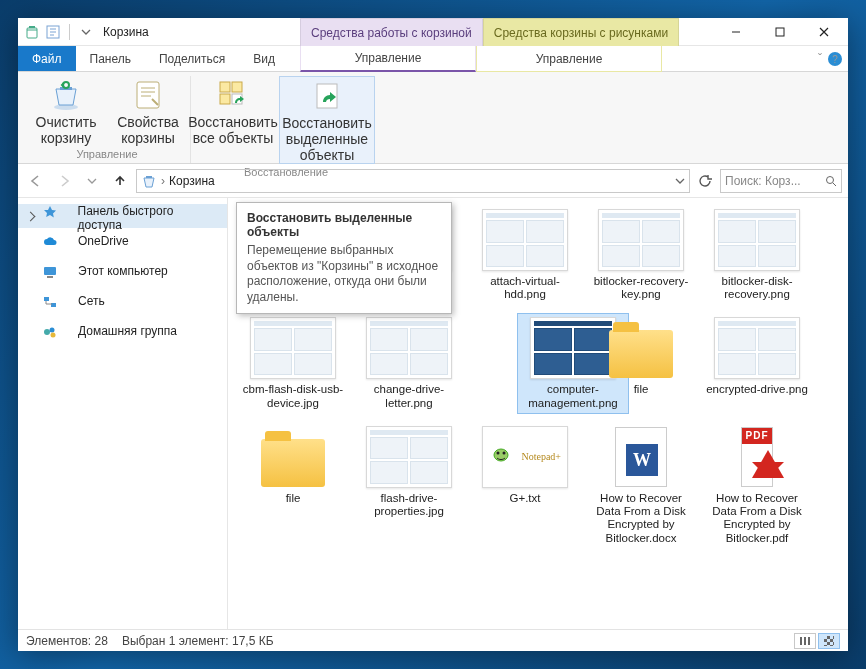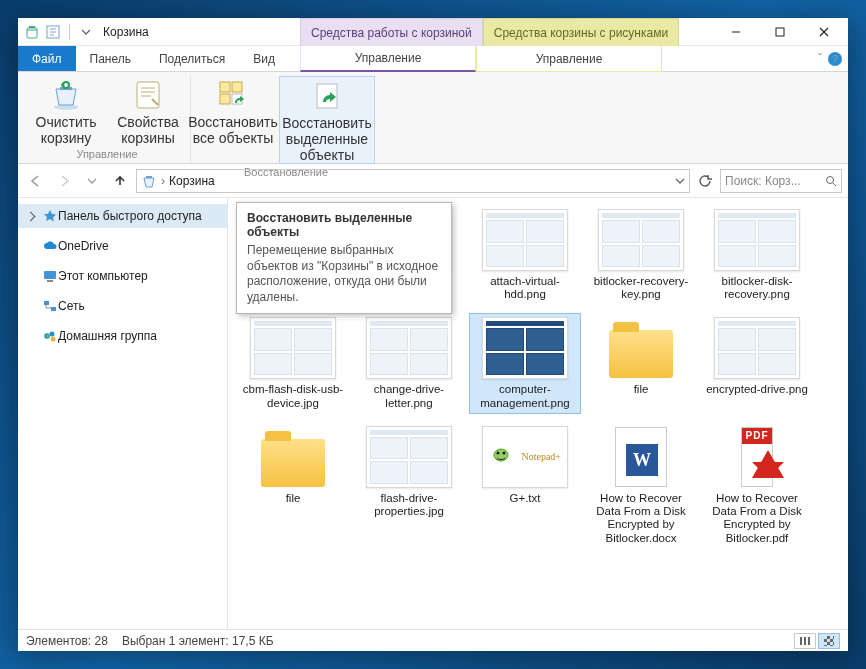--- a/index.html
+++ b/index.html
@@ -46,29 +46,29 @@
   .bc-ico { width:16px; height:16px; }
   .bc-sep { color:#777; }
   .bc-text { color:#222; }
   .bc-dd { margin-left:auto; display:flex; gap:2px; align-items:center;}
   .refresh { width:22px; height:22px; display:flex; align-items:center; justify-content:center; color:#555;}
   .search { width:122px; height:24px; border:1px solid #c9c9c9; display:flex; align-items:center; padding:0 4px; color:#888; position:relative;}
   .search .mag { position:absolute; right:4px; color:#666;}
   
   .body { flex:1; display:flex; min-height:0; position:relative;}
   .tree { width:210px; border-right:1px solid #e6e6e6; padding:6px 0; overflow:hidden;}
-  .tree-item { height:24px; display:flex; align-items:center; gap:0; padding:0 10px 0 24px; font-size:12px; color:#222;}
+  .tree-item { height:24px; display:flex; align-items:flex-start; gap:20px; padding:0 10px 0 24px; font-size:12px; color:#222;}
   .tree-item.sel { background:#dceaf6; position:relative;}
   .tree-item.sel::before { content:""; position:absolute; left:9px; top:9px; width:6px; height:6px; border-right:1.5px solid #555; border-bottom:1.5px solid #555; transform:rotate(-45deg);}
   .tree-ico { width:16px; height:16px; display:flex; align-items:center; justify-content:center;}
   .files { flex:1; overflow:auto; padding:8px 6px 8px 10px; position:relative;}
   .files::-webkit-scrollbar{width:16px}.files::-webkit-scrollbar-thumb{background:#c7c7c7;border:3px solid #fff;border-radius:8px}
   .grid { display:grid; grid-template-columns: repeat(5, 110px); gap:10px 6px; align-content:start;}
   .item { width:110px; display:flex; flex-direction:column; align-items:center; text-align:center; padding:3px; font-size:11.5px; line-height:1.15; }
-  .item.sel { background:#cfe6fb; outline:1px solid #8fc0ee;}
+  .item.sel { background:#cfe6fb; outline:1px solid #8fc0ee;margin-left:48px;}
   .thumb { width:86px; height:62px; background:#fff; border:1px solid #d8d8d8; box-shadow:0 1px 2px rgba(0,0,0,.1); margin-bottom:4px; display:flex; align-items:center; justify-content:center; position:relative; overflow:hidden;}
   .thumb.folder { border:none; box-shadow:none; background:transparent; }
   .folder-shape { width:64px; height:48px; background:linear-gradient(#ffe08a,#f5c142); border-radius:3px; position:relative; top:6px;}
   .folder-shape::before{content:"";position:absolute;top:-8px;left:4px;width:26px;height:10px;background:#f5c142;border-radius:3px 3px 0 0;}
   .doc-w { width:52px; height:60px; background:#fff; border:1px solid #ccc; position:relative;}
   .doc-w .badge { position:absolute; left:10px; top:16px; width:32px; height:32px; background:#2a579a; color:#fff; display:flex; align-items:center; justify-content:center; font-weight:bold; font-size:18px; font-family:Georgia,serif;}
   .doc-pdf { width:32px; height:60px; background:#fff; border:1px solid #ccc; position:relative;}
   .doc-pdf .badgep { position:absolute; top:0; left:0; right:0; height:16px; background:#d3261f; color:#fff; font-size:10px; font-weight:bold; display:flex; align-items:center; justify-content:center; letter-spacing:1px;}
   .doc-pdf .tri { position:absolute; top:22px; left:10px; width:0; height:0; border-left:16px solid transparent; border-right:16px solid transparent; border-bottom:28px solid #d3261f;}
   .doc-pdf .tri::after{content:"";position:absolute;left:-16px;top:12px;border-left:16px solid transparent;border-right:16px solid transparent;border-top:16px solid #d3261f;}

